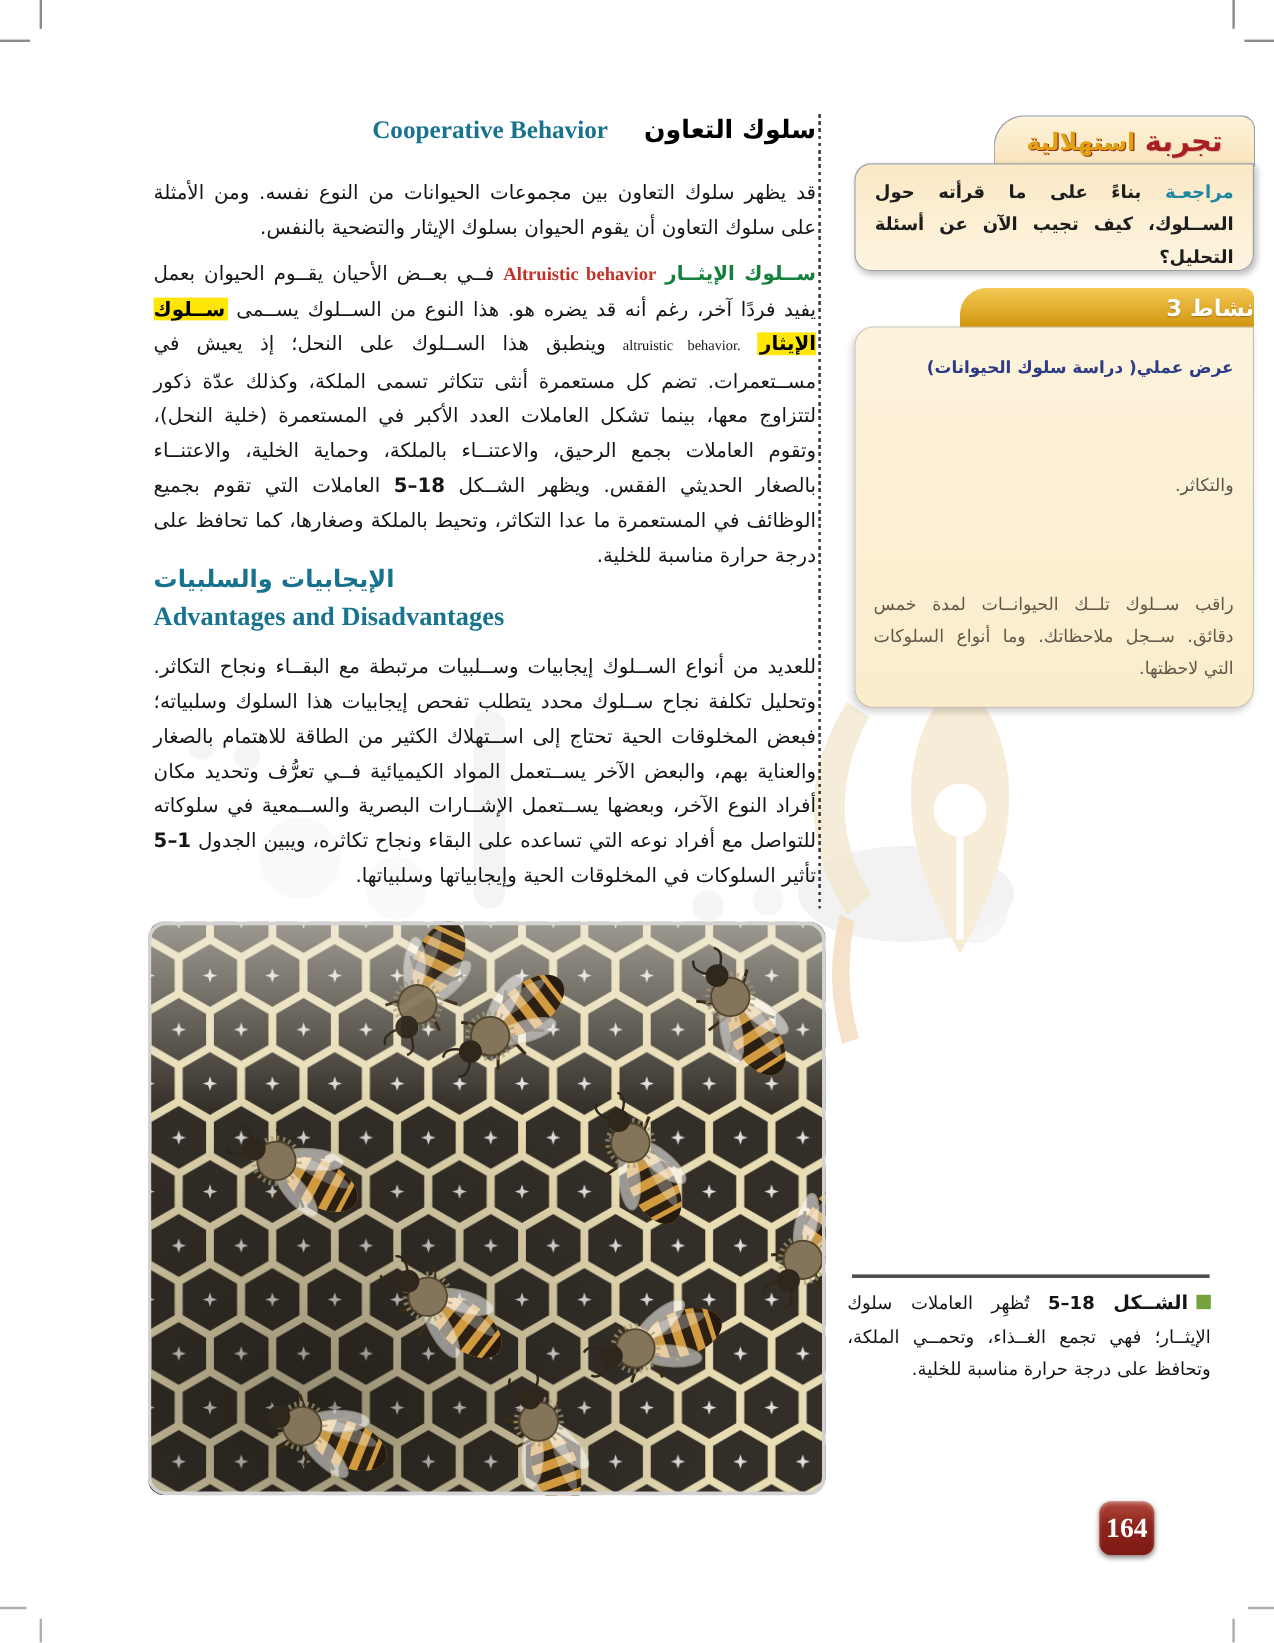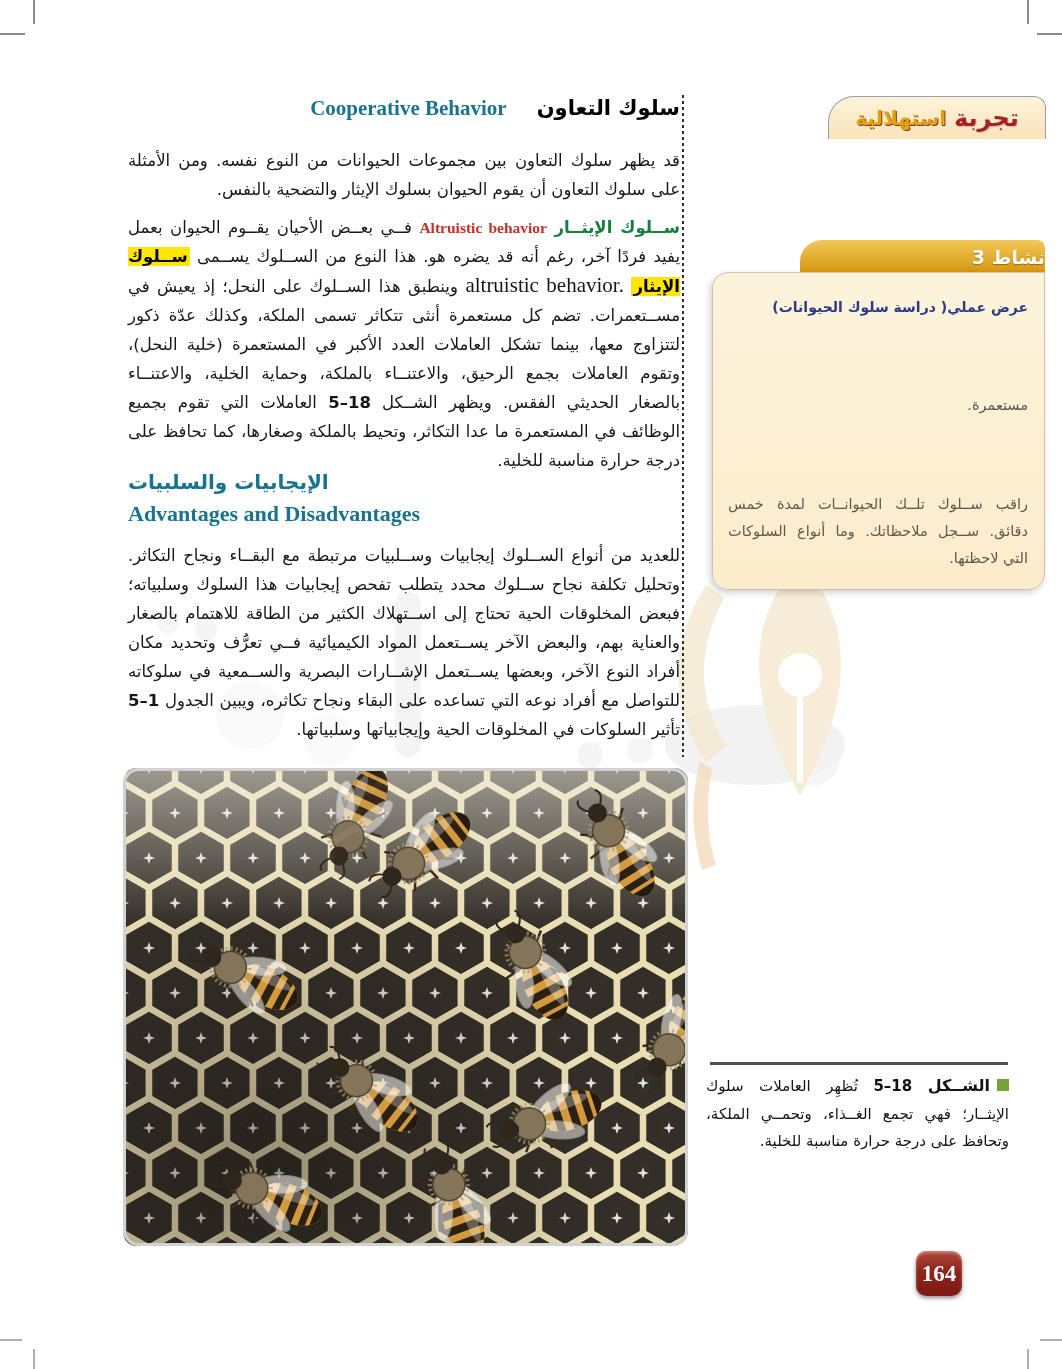--- a/index.html
+++ b/index.html
@@ -11,21 +11,21 @@
 
   
   .main-col{position:absolute;left:128px;top:0;width:552px;height:780px;direction:rtl;}
   .h1row{position:absolute;top:96px;right:0;display:flex;direction:rtl;align-items:baseline;gap:30px;}
   .h1-ar{font-size:21px;font-weight:bold;color:#000;}
   .h1-en{font-size:21px;font-weight:bold;color:#18738f;font-family:"Liberation Serif","DejaVu Serif",serif;direction:ltr;}
   .bodytext{position:absolute;right:0;width:552px;direction:rtl;text-align:justify;
             font-size:16.5px;line-height:29px;color:#161616;}
   .kw-ar{color:#15803d;font-weight:bold;}
   .kw-en{color:#c03127;font-weight:bold;font-family:"Liberation Serif","DejaVu Serif",serif;font-size:15.5px;}
-  .en-inline{font-family:"Liberation Serif","DejaVu Serif",serif;font-size:21px;}
+  .en-inline{font-family:"Liberation Serif","DejaVu Serif",serif;font-size:12px;}
   mark.hl{background:#ffe606;font-weight:bold;padding:0 2px;}
   .numref{font-weight:bold;unicode-bidi:isolate;}
   .h2-ar{position:absolute;top:470px;right:0;width:552px;text-align:left;font-size:20px;font-weight:bold;color:#18738f;}
   .h2-en{position:absolute;top:501px;left:0;width:552px;text-align:left;font-size:22px;font-weight:bold;
          color:#18738f;font-family:"Liberation Serif","DejaVu Serif",serif;direction:ltr;}
 
   
   .divider{position:absolute;left:682px;top:95px;width:2px;height:662px;
            background:repeating-linear-gradient(to bottom,#2e2e2e 0 3px,transparent 3px 6px);}
 
@@ -136,27 +136,32 @@
       <b class="numref" dir="ltr">5–1</b>
       <span>تأثير السلوكات في المخلوقات الحية وإيجابياتها وسلبياتها.</span></p>
   </div>
 
   <div class="divider"></div>
 
   <div class="intro-tab">
     <span class="t1">تجربة</span>
     <span class="t2">استهلالية</span>
   </div>
+  <div class="intro-body">
+
+    <div class="intro-text"><span class="lead">مراجعـة</span>
+      <span>بناءً على ما قرأته حول الســلوك، كيف تجيب الآن عن أسئلة التحليل؟</span></div>
+  </div>
 
   <div class="act-banner">
       <span>نشاط 3</span>
     </div>
   <div class="act-body">
     <div class="act-sub">عرض عملي( دراسة سلوك الحيوانات)</div>
-    <div class="act-f1">مستعمرة.</div>
+    <div class="act-f1">والتكاثر.</div>
     <div class="act-f2">راقب ســلوك تلــك الحيوانــات لمدة خمس دقائق. ســجل ملاحظاتك. وما أنواع السلوكات التي لاحظتها.</div>
   </div>
 
   <svg class="photo" viewBox="0 0 565 478">
     <defs>
       <clipPath id="rc">
           <rect x="0" y="0" width="565" height="478" rx="14"></rect>
         </clipPath>
       <pattern id="hexp" width="52" height="90" patternUnits="userSpaceOnUse">
         <rect width="52" height="90" fill="#cdbc92"></rect>

